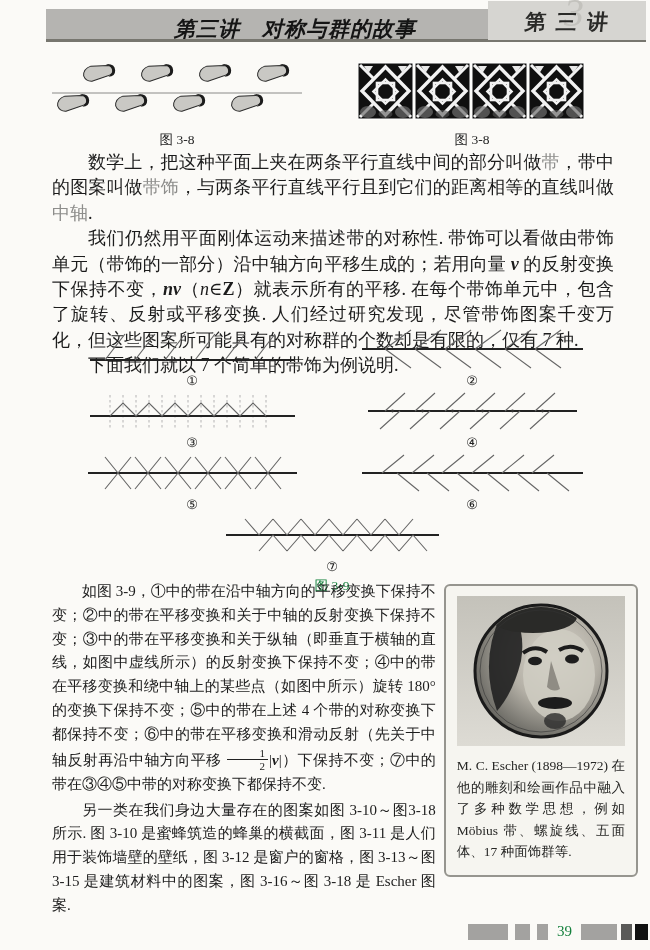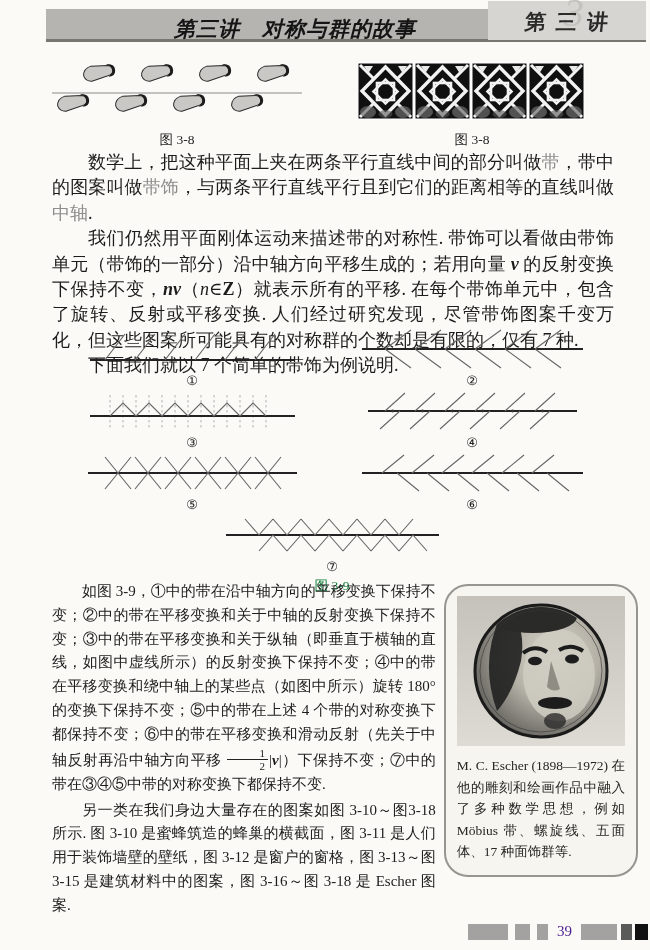--- a/index.html
+++ b/index.html
@@ -39,36 +39,36 @@
   .fig39-caption{text-align:center;font-size:13.5px;margin-top:3px;color:#15803d;}
   
   .cols{position:absolute;top:580px;left:52px;right:12px;display:flex;}
   .colleft{width:388px;font-size:15px;line-height:23.8px;text-align:justify;}
   .colleft .para{margin-bottom:2px;}
   .frac{display:inline-block;text-align:center;vertical-align:-6px;font-size:11px;
     line-height:1.15;margin:0 1px;}
   .frac .num{display:block;border-bottom:1px solid #222;padding:0 3px;}
   .frac .den{display:block;padding:0 3px;}
   .escher-box{width:196px;margin-left:8px;margin-top:4px;align-self:flex-start;
-    border:2px solid #96958f;border-radius:24px;background:#f6f5f0;
+    border:2px solid #96958f;border-radius:6px;background:#f6f5f0;
     padding:10px 11px 12px 11px;box-sizing:border-box;}
   .portrait-wrap{width:100%;height:150px;background:linear-gradient(#c4c2ba,#dddbd4);
     display:flex;align-items:center;justify-content:center;}
   .escher-text{margin-top:9px;font-size:13.5px;line-height:21.5px;text-align:justify;
     color:#262624;}
   
   .footer{position:absolute;bottom:10px;right:2px;display:flex;align-items:center;}
   .fblock{height:16px;display:inline-block;}
   .fb1{width:40px;background:#a3a2a0;margin-right:7px;}
   .fb2{width:15px;background:#a3a2a0;margin-right:7px;}
   .fb3{width:11px;background:#a3a2a0;margin-right:9px;}
   .fb4{width:36px;background:#a3a2a0;margin-left:9px;}
   .fb5{width:11px;background:#5a5a58;margin-left:4px;}
   .fb6{width:13px;background:#111;margin-left:3px;}
-  .pagenum{font-size:15px;color:#4c1d95;}
+  .pagenum{font-size:15px;color:#15803d;}
 </style>
 </head>
 <body>
 
 <div class="header-band">
   <div class="header-title">第三讲　对称与群的故事</div>
   <div class="chapter-box">
     <span class="chapter-numeral">3</span>
     <span class="chapter-label">第三讲</span>
   </div>

